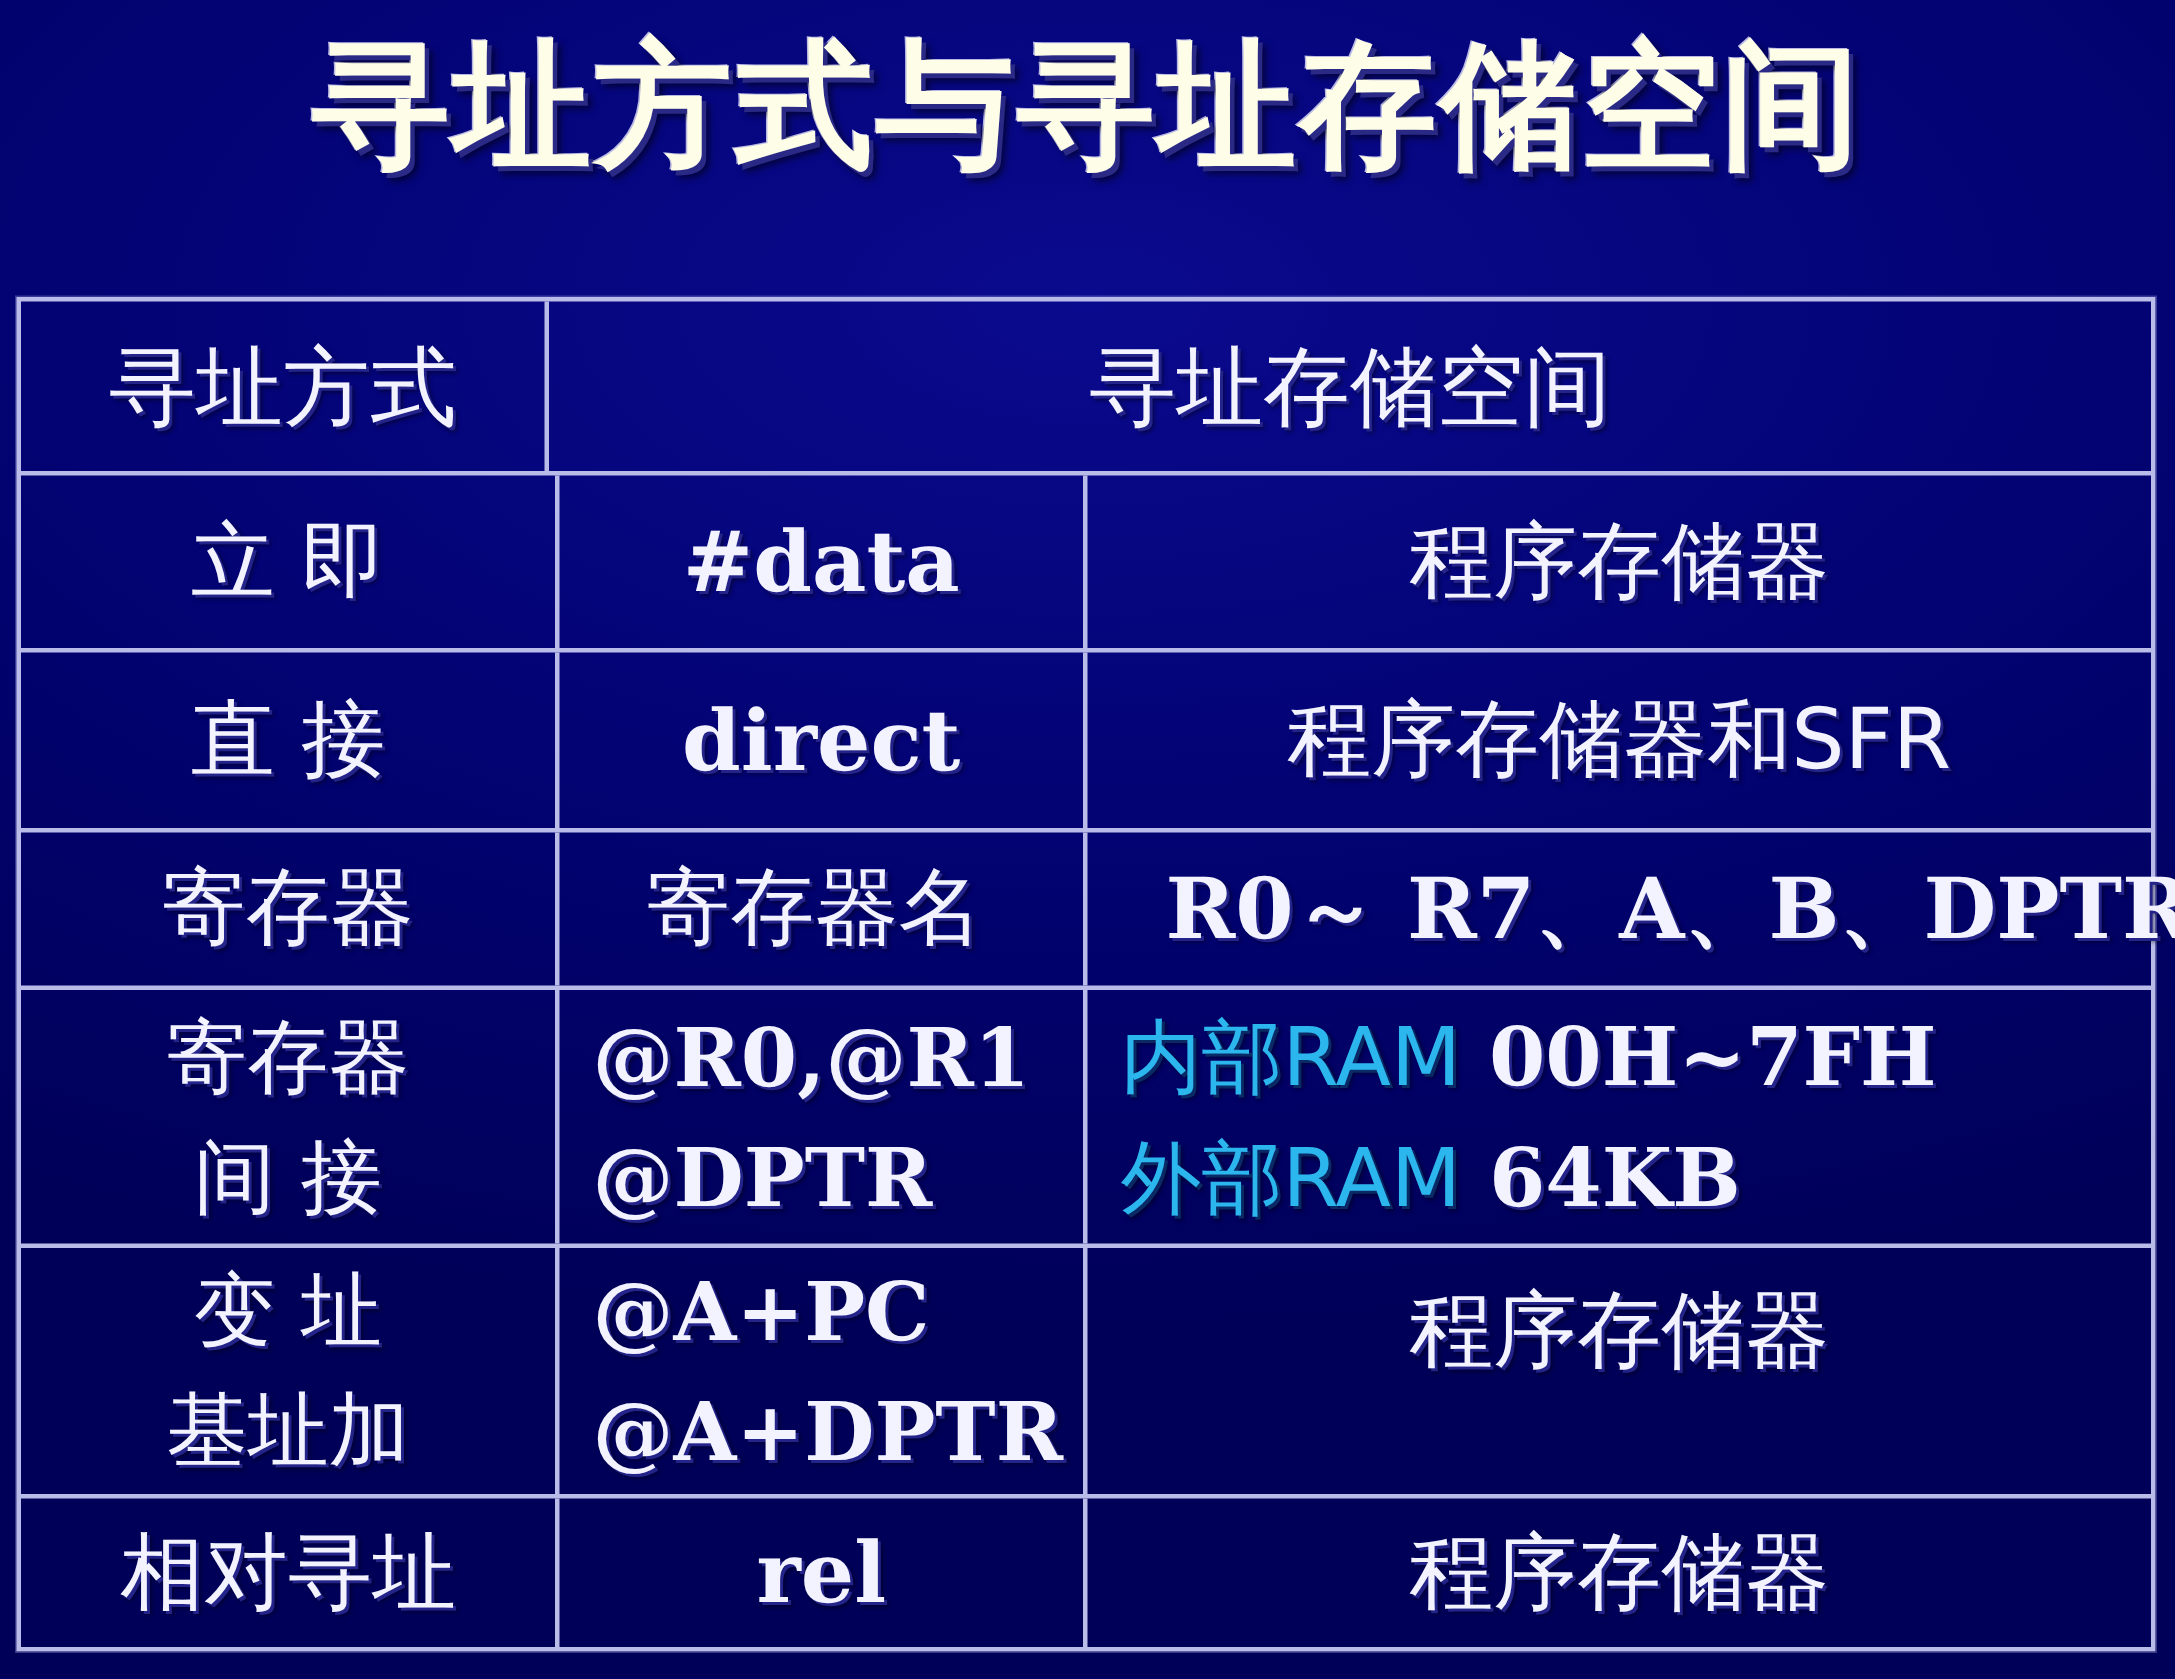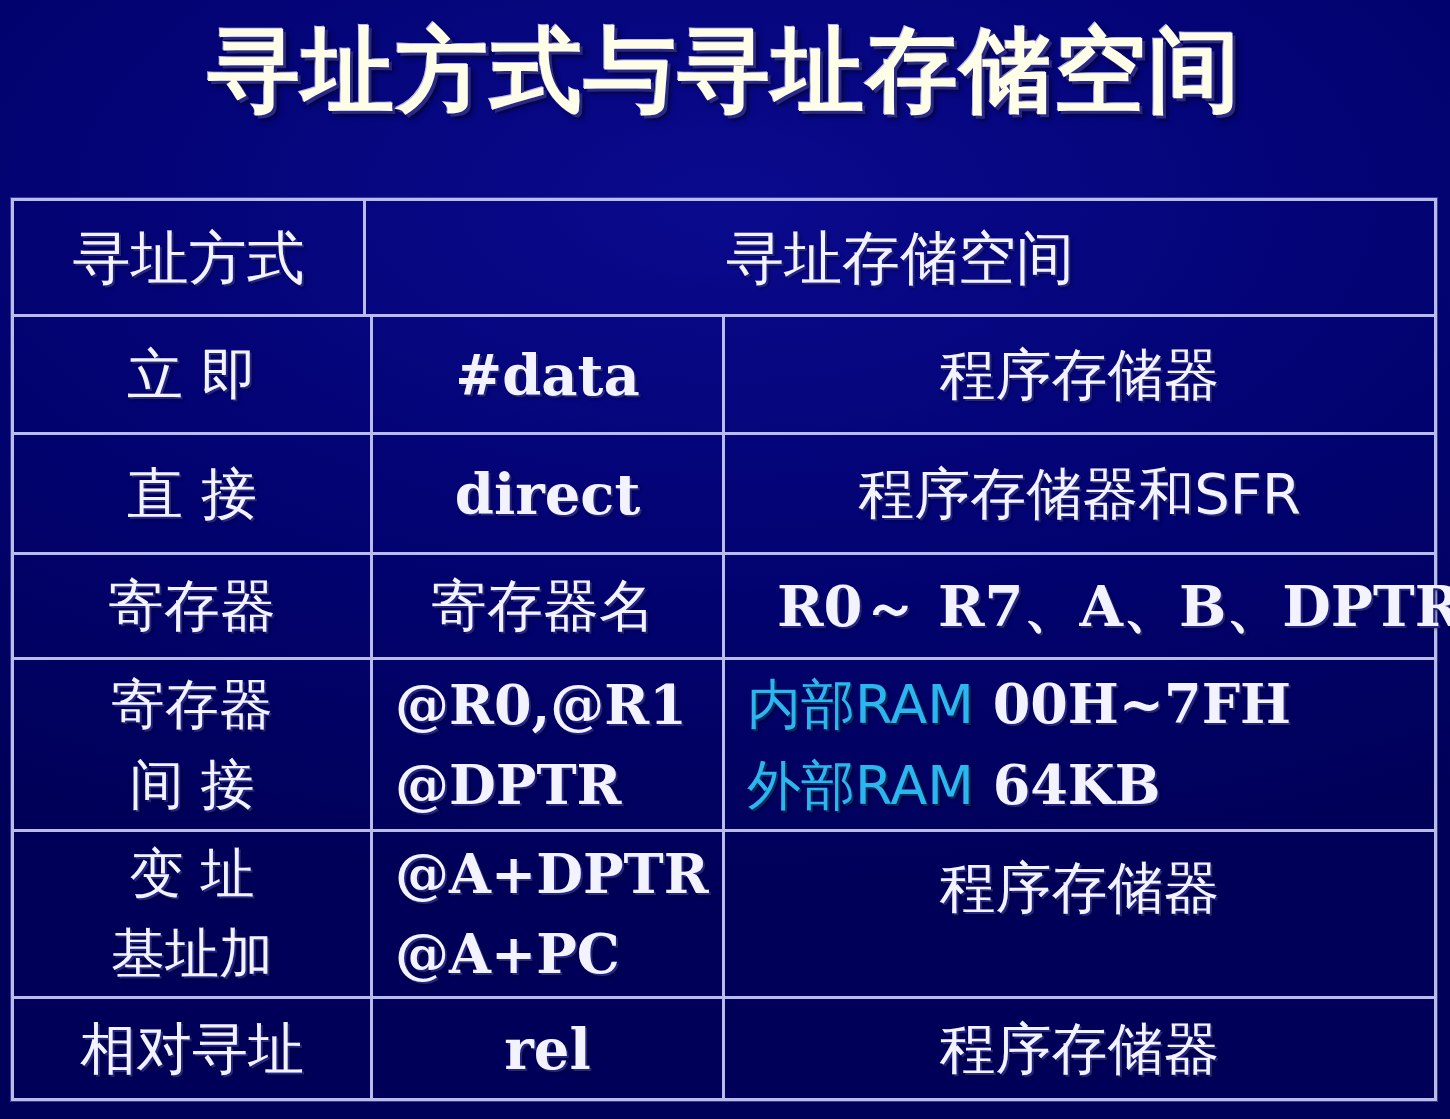--- a/index.html
+++ b/index.html
@@ -226,22 +226,22 @@
 
     <div class="row r-base">
       <div class="c0">
         <div class="cell-inner two-line">
           <span class="txt cjk fs-two center line">变    址</span>
           <span class="txt cjk fs-two center line">基址加</span>
         </div>
       </div>
       <div class="c1">
         <div class="cell-inner two-line lpad">
+          <span class="txt fs-two line">@A+PC</span>
           <span class="txt fs-two line">@A+DPTR</span>
-          <span class="txt fs-two line">@A+PC</span>
         </div>
       </div>
       <div class="c2">
         <div class="cell-inner" style="justify-content:flex-start;padding-top:26px;">
           <div class="txt cjk fs-body center">程序存储器</div>
         </div>
       </div>
     </div>
 
     <div class="row r-rel">

